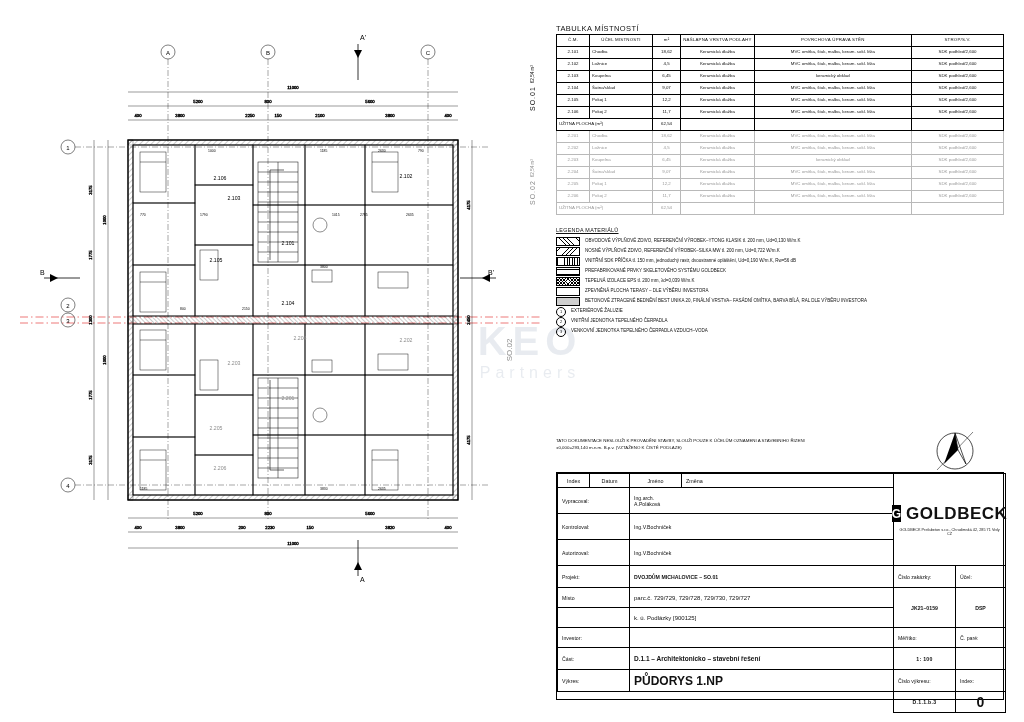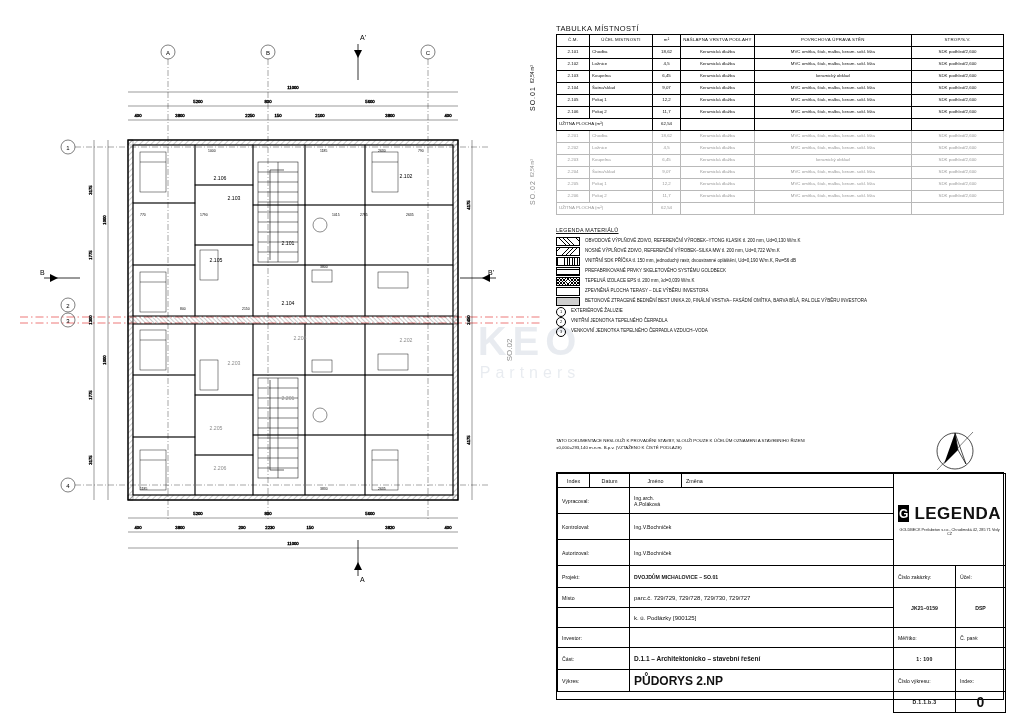--- a/index.html
+++ b/index.html
@@ -707,21 +707,21 @@
       </colgroup>
       <tbody>
           <tr class="tb-head" style="height:14px">
         <td class="c">Index</td>
         <td class="c">Datum</td>
         <td class="c">Jméno</td>
         <td colspan="2">Změna</td>
         <td colspan="2" rowspan="4" class="logo-cell">
           <div class="logo-wrap">
             <span class="logo-mark">G</span>
-            <span class="logo-text">LEGENDA</span>
+            <span class="logo-text">GOLDBECK</span>
           </div>
           <div class="logo-sub">GOLDBECK Prefabeton s.r.o., Chrudimská 42, 285 71 Vrdy   CZ</div>
         </td>
       </tr>
       <tr style="height:26px">
         <td colspan="2" class="tb-label">Vypracoval:</td>
         <td colspan="3" style="white-space:pre-line">Ing.arch.
 A.Poláková</td>
       </tr>
       <tr style="height:26px">
@@ -756,21 +756,21 @@
         <td class="tb-label">Č. paré:</td>
       </tr>
       <tr style="height:22px">
         <td colspan="2" class="tb-label">Část:</td>
         <td colspan="3" class="tb-val" style="font-size:6.5px">D.1.1 – Architektonicko – stavební řešení</td>
         <td class="c tb-big">1: 100</td>
         <td class="c"></td>
       </tr>
       <tr style="height:22px">
         <td colspan="2" class="tb-label">Výkres:</td>
-        <td colspan="3" class="tb-huge" style="font-size:12px">PŮDORYS 2.NP</td>
+        <td colspan="3" class="tb-huge" style="font-size:12px">PŮDORYS 1.NP</td>
         <td class="tb-label">Číslo výkresu:</td>
         <td class="tb-label">Index:</td>
       </tr>
       <tr style="height:20px">
         <td colspan="5" class="nb"></td>
         <td class="c tb-big">D.1.1.b.3</td>
         <td class="c tb-huge" style="font-size:14px">0</td>
       </tr>
     </tbody>
       </table>

